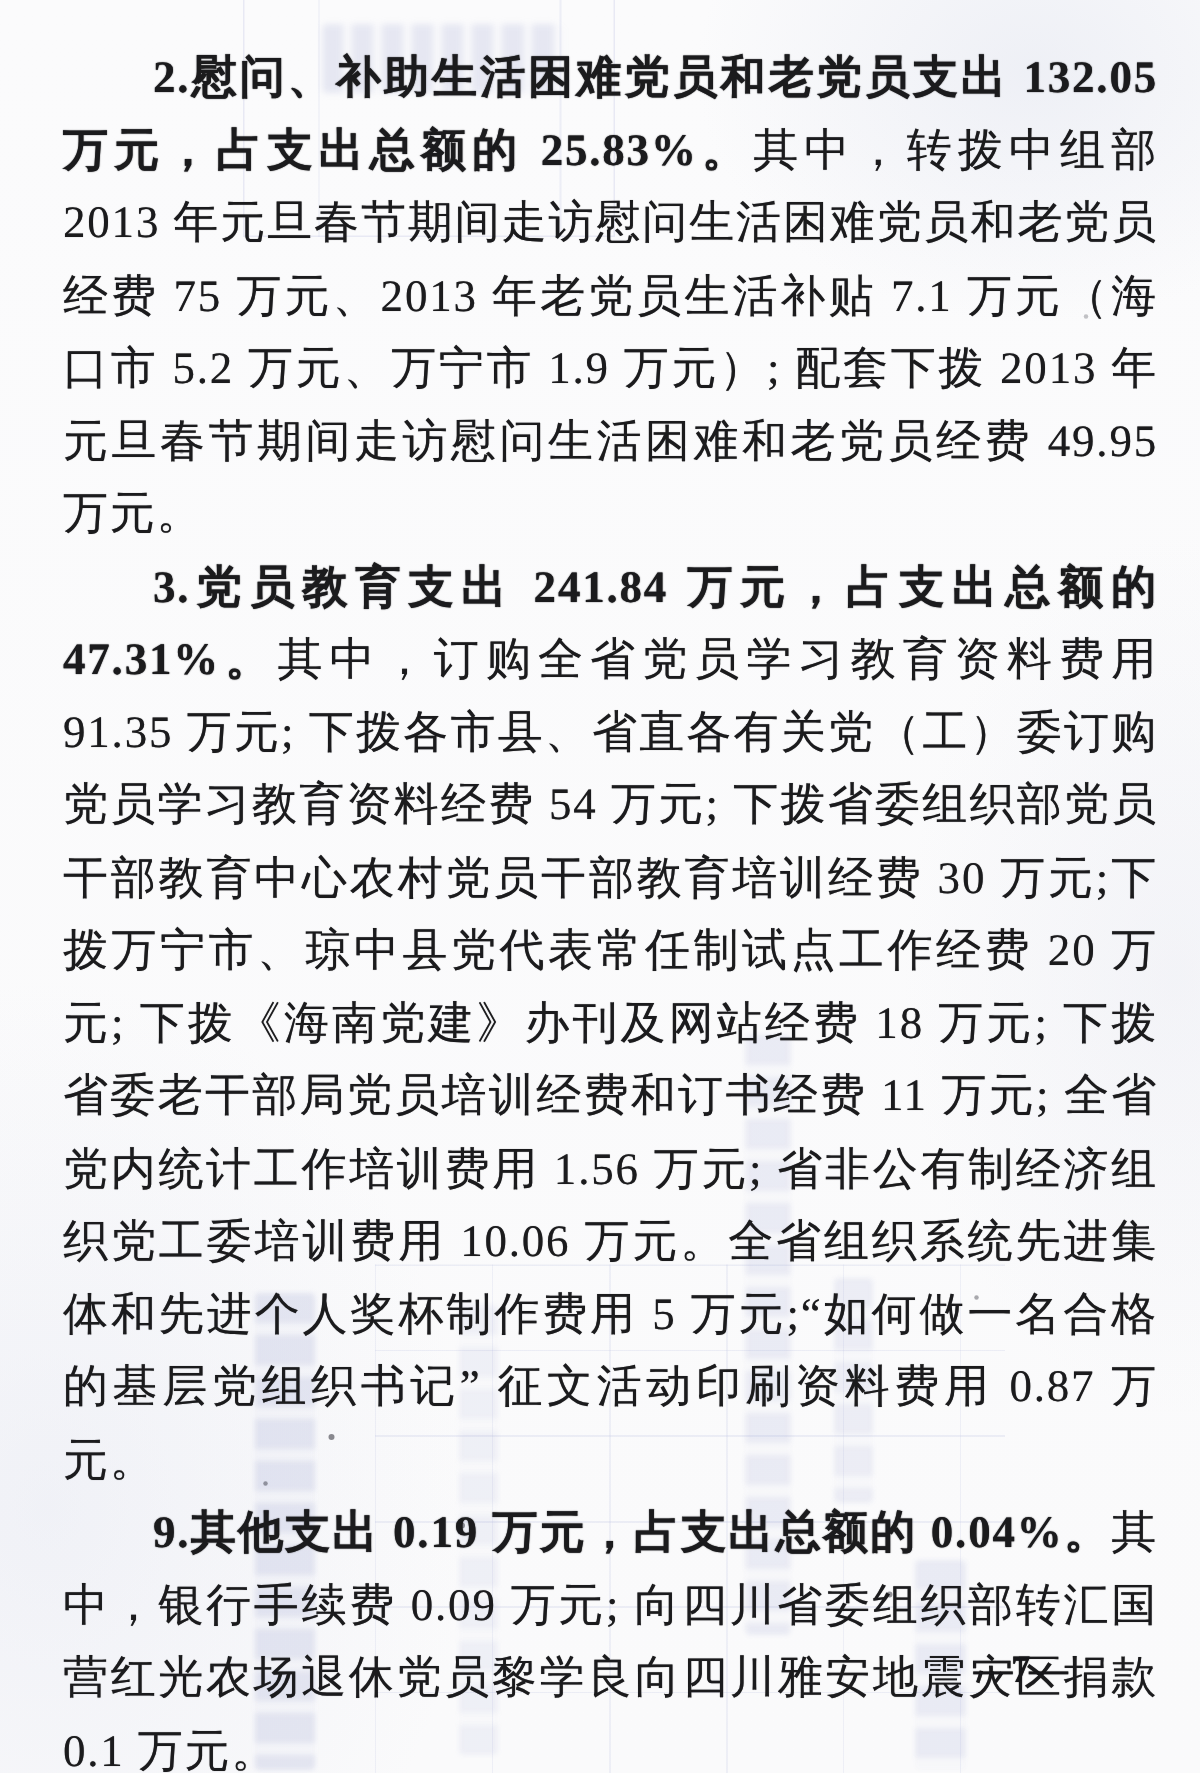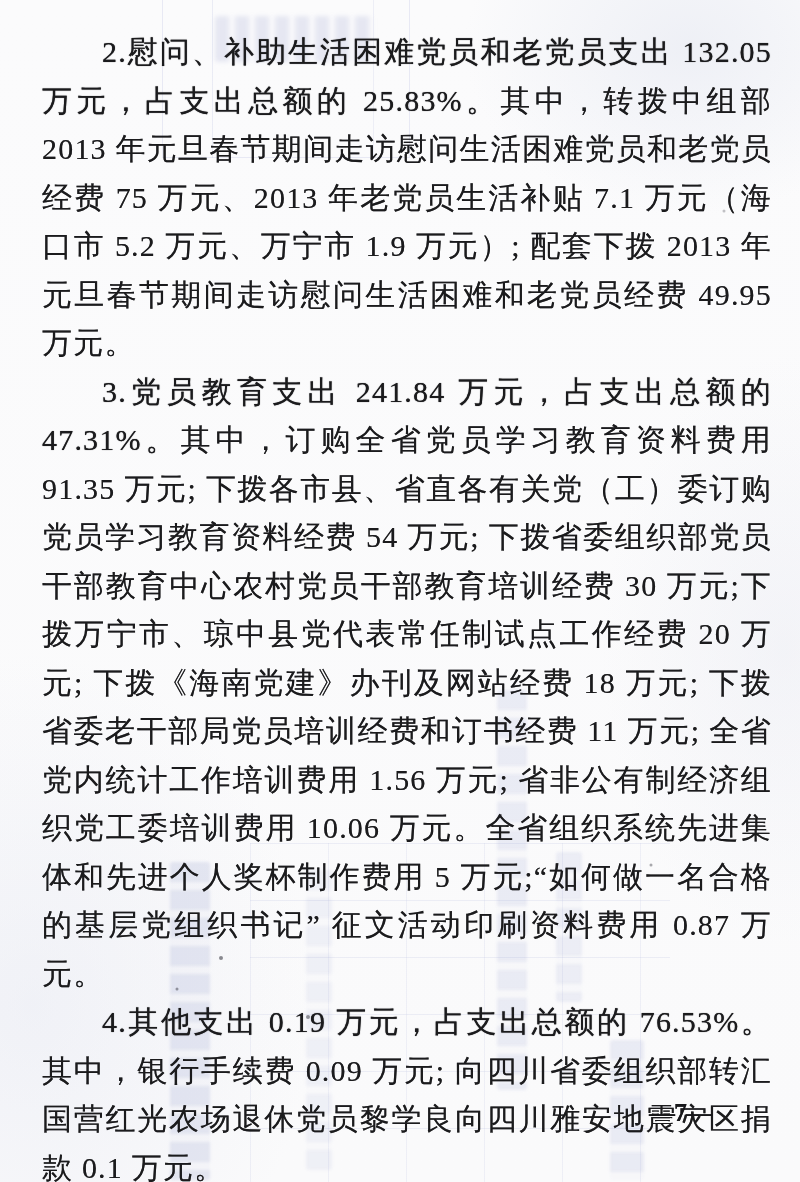--- a/index.html
+++ b/index.html
@@ -78,21 +78,21 @@
     letter-spacing: 1.2px;
     color: #1b1b1d;
     text-align: justify;
     text-shadow: 0 0 0.5px rgba(10,10,12,0.65);
   }
   .page-body p {
     margin: 0;
     text-indent: 2em;
   }
   .lead {
-    font-weight: 400;
+    font-weight: 700;
     text-shadow: 0 0 0.8px rgba(5,5,8,0.9);
   }
 
   .page-number {
     position: absolute; z-index: 1;
     left: 630px; top: 1098px; width: 100px;
     text-align: center;
     font-size: 26px;
     font-weight: 700;
     letter-spacing: -1px;
@@ -109,16 +109,16 @@
 <div class="bleed bleed-strip strip-a"></div>
 <div class="bleed bleed-strip strip-b"></div>
 <div class="bleed bleed-strip strip-c"></div>
 <div class="bleed bleed-strip strip-d"></div>
 <div class="bleed bleed-strip strip-e"></div>
 <div class="bleed speck"></div>
 
 <main class="page-body">
   <p><span class="lead">2.慰问、补助生活困难党员和老党员支出 132.05 万元，占支出总额的 25.83%。</span><span>其中，转拨中组部 2013 年元旦春节期间走访慰问生活困难党员和老党员经费 75 万元、2013 年老党员生活补贴 7.1 万元（海口市 5.2 万元、万宁市 1.9 万元）; 配套下拨 2013 年元旦春节期间走访慰问生活困难和老党员经费 49.95 万元。</span></p>
   <p><span class="lead">3.党员教育支出 241.84 万元，占支出总额的 47.31%。</span><span>其中，订购全省党员学习教育资料费用 91.35 万元; 下拨各市县、省直各有关党（工）委订购党员学习教育资料经费 54 万元; 下拨省委组织部党员干部教育中心农村党员干部教育培训经费 30 万元;下拨万宁市、琼中县党代表常任制试点工作经费 20 万元; 下拨《海南党建》办刊及网站经费 18 万元; 下拨省委老干部局党员培训经费和订书经费 11 万元; 全省党内统计工作培训费用 1.56 万元; 省非公有制经济组织党工委培训费用 10.06 万元。全省组织系统先进集体和先进个人奖杯制作费用 5 万元;“如何做一名合格的基层党组织书记” 征文活动印刷资料费用 0.87 万元。</span></p>
-  <p><span class="lead">4.其他支出 0.19 万元，占支出总额的 76.53%。</span><span>其中，银行手续费 0.09 万元; 向四川省委组织部转汇国营红光农场退休党员黎学良向四川雅安地震灾区捐款 0.1 万元。</span></p>
+  <p><span class="lead">9.其他支出 0.19 万元，占支出总额的 0.04%。</span><span>其中，银行手续费 0.09 万元; 向四川省委组织部转汇国营红光农场退休党员黎学良向四川雅安地震灾区捐款 0.1 万元。</span></p>
 </main>
 
 <div class="page-number">—7—</div>
 
 </body></html>

